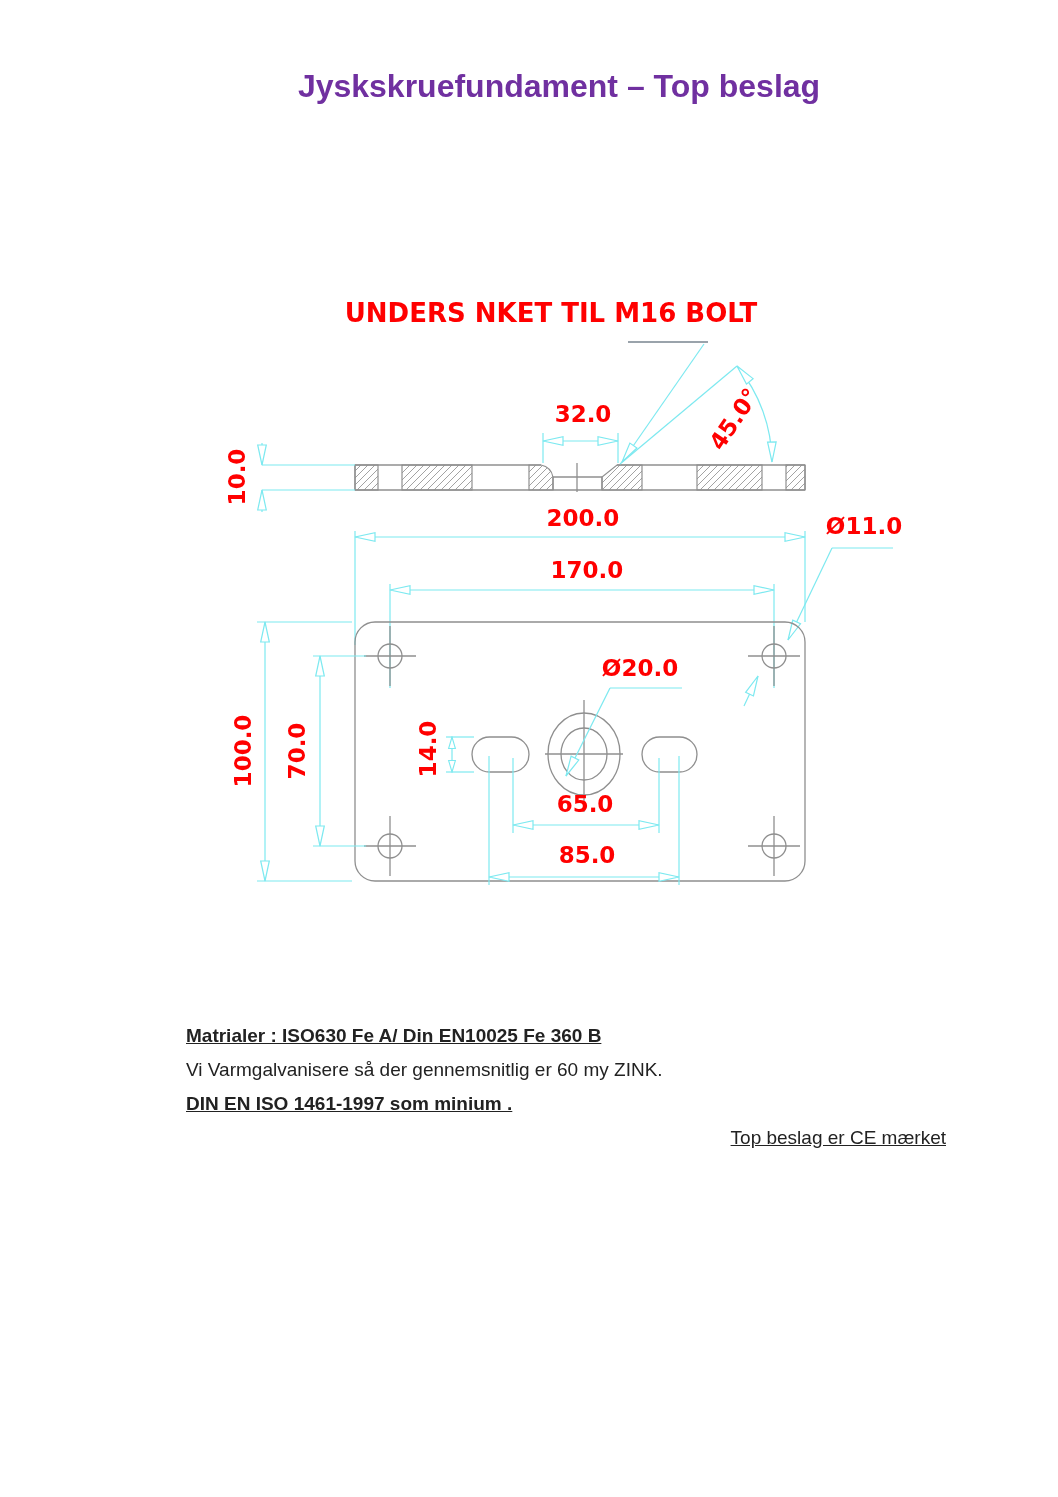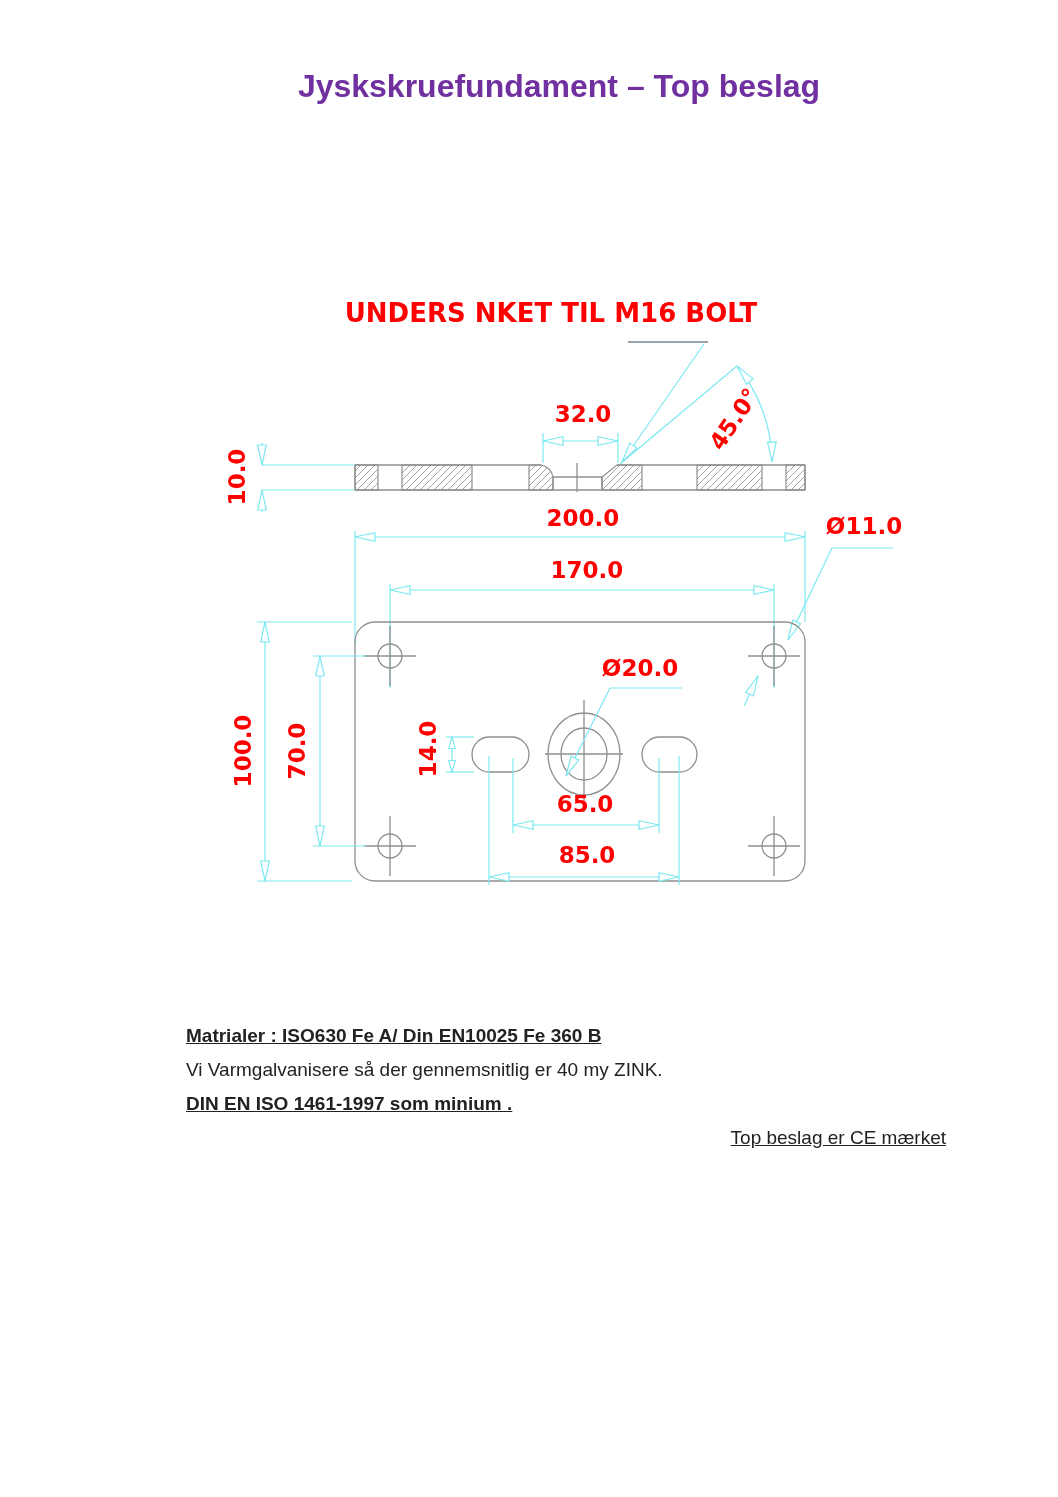--- a/index.html
+++ b/index.html
@@ -217,18 +217,18 @@
     <g>
       <line class="dim" x1="489" y1="756" x2="489" y2="885"></line>
       <line class="dim" x1="679" y1="756" x2="679" y2="885"></line>
       <line class="dim" x1="489" y1="877" x2="679" y2="877" marker-start="url(#arr)" marker-end="url(#arr)"></line>
       <text class="dimtext" x="587" y="863" text-anchor="middle">85.0</text>
     </g>
   </svg>
 
   <div class="footer">
     <p class="line f-bold">Matrialer : ISO630 Fe A/ Din EN10025 Fe 360 B</p>
-    <p class="line">Vi Varmgalvanisere så der gennemsnitlig er 40 my ZINK.</p>
+    <p class="line">Vi Varmgalvanisere så der gennemsnitlig er 60 my ZINK.</p>
     <p class="line f-bold">DIN EN ISO 1461-1997 som minium .</p>
     <p class="line f-underline">Top beslag er CE mærket</p>
   </div>
 
 </div>
 
 </body></html>

